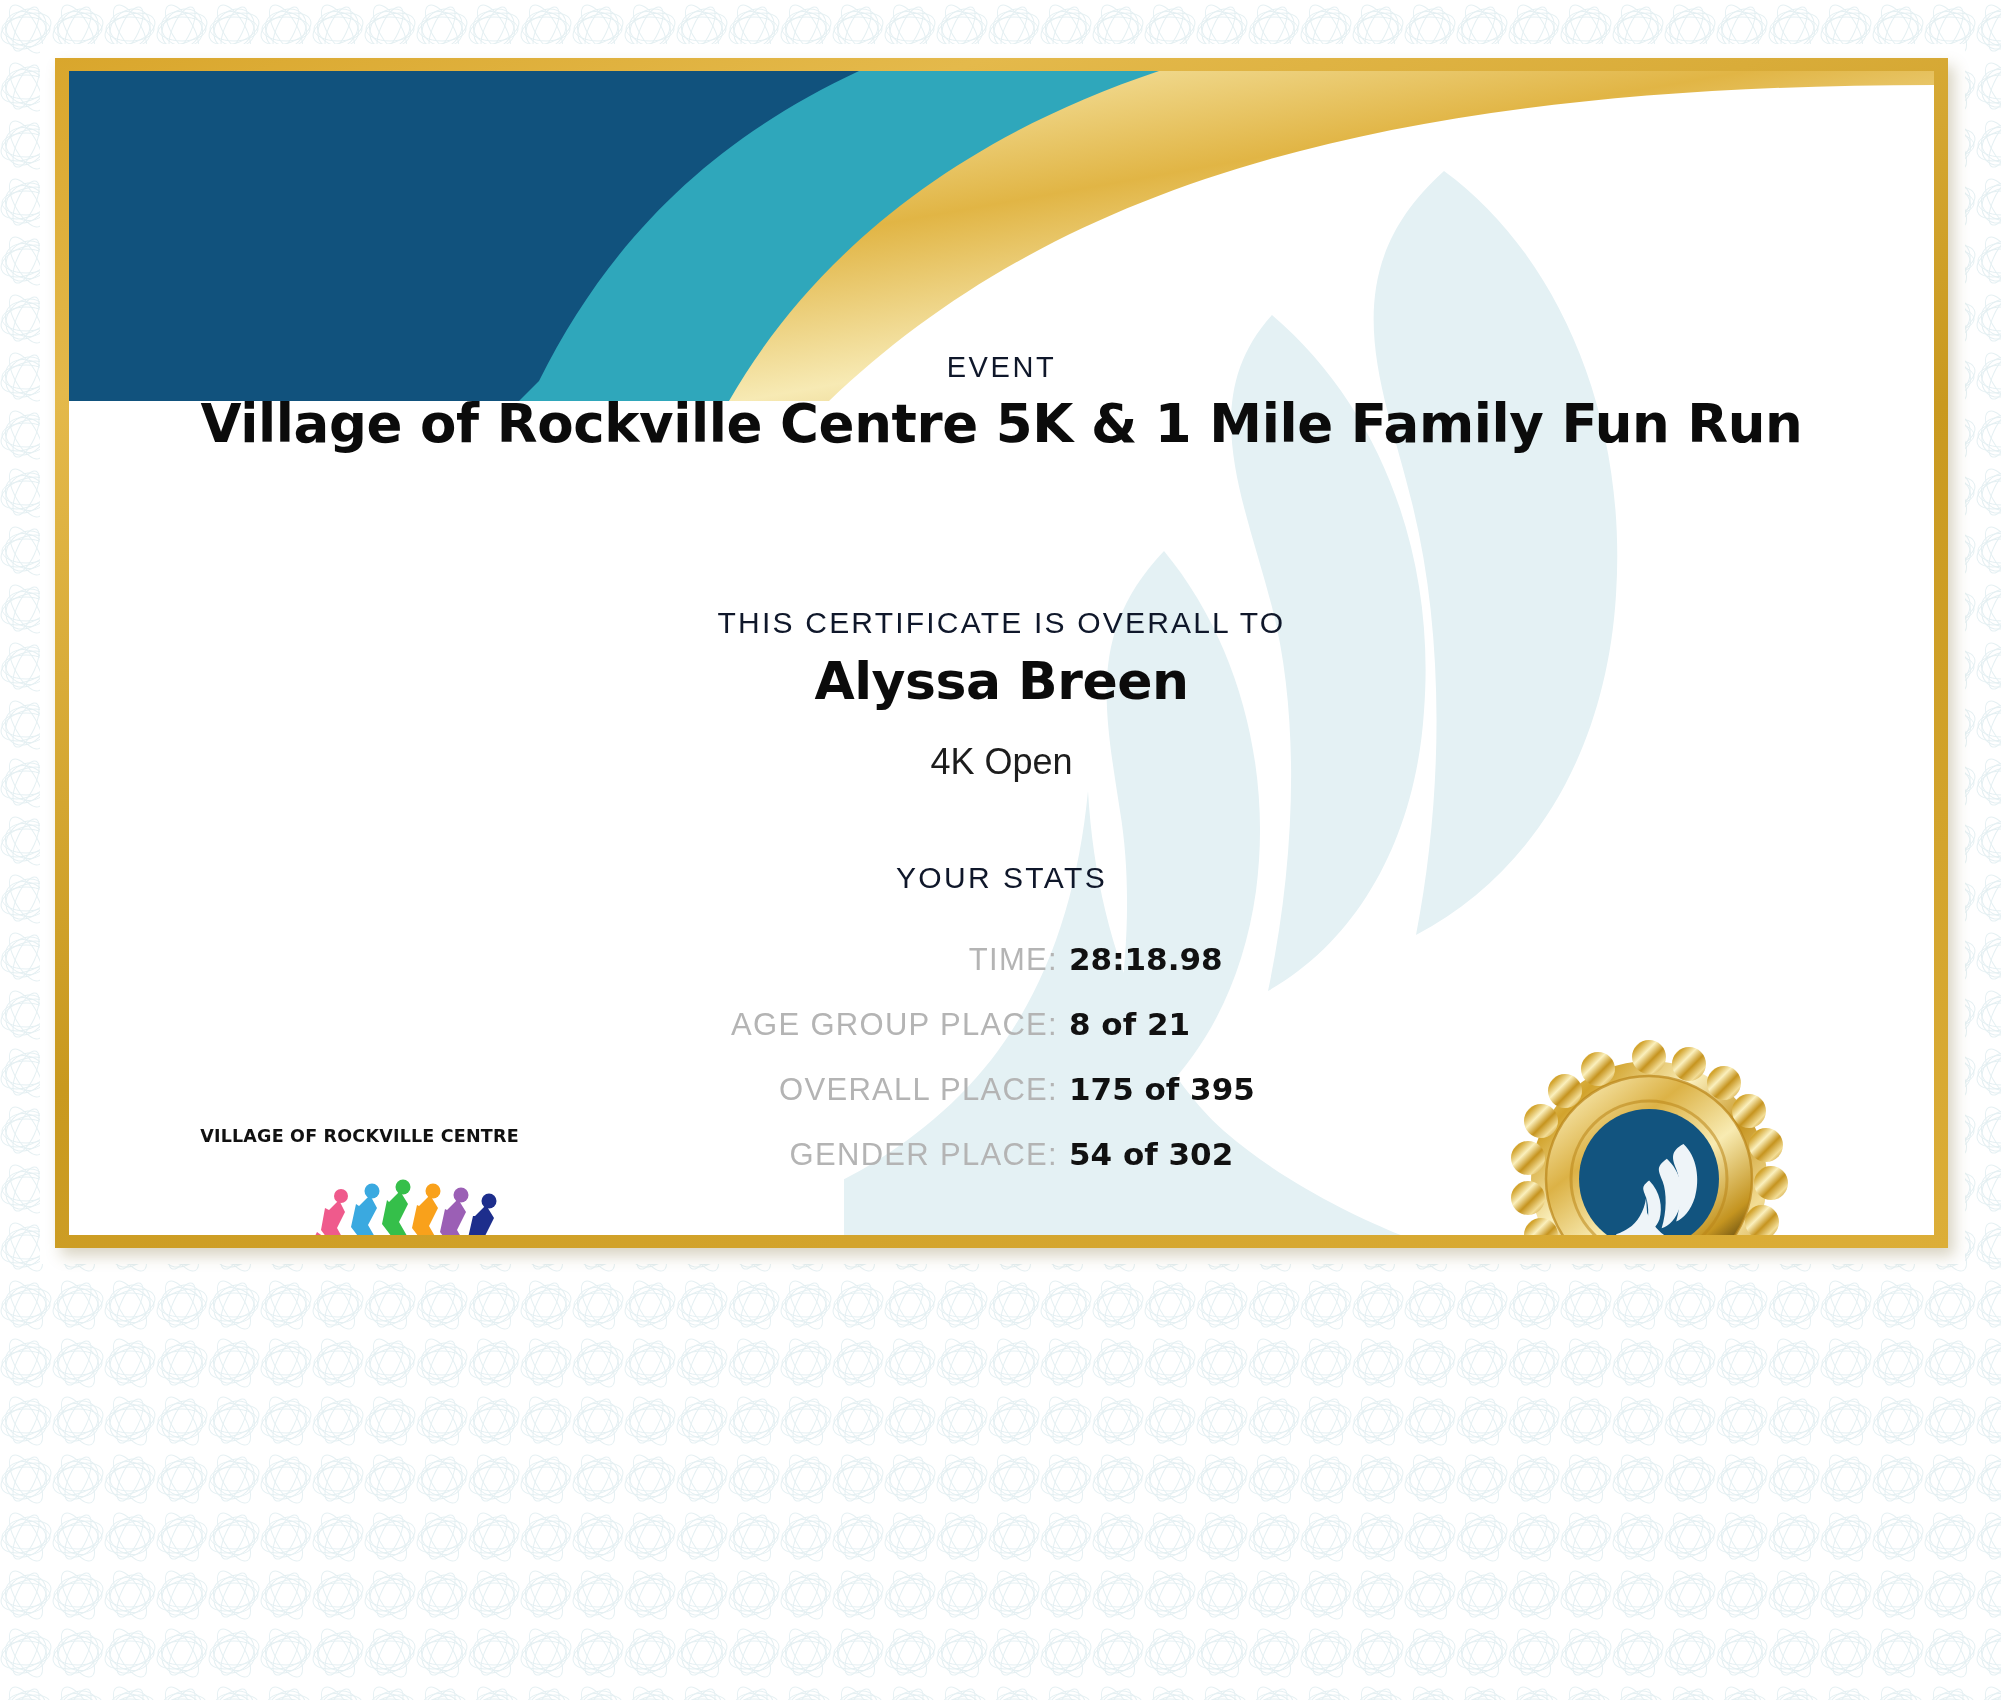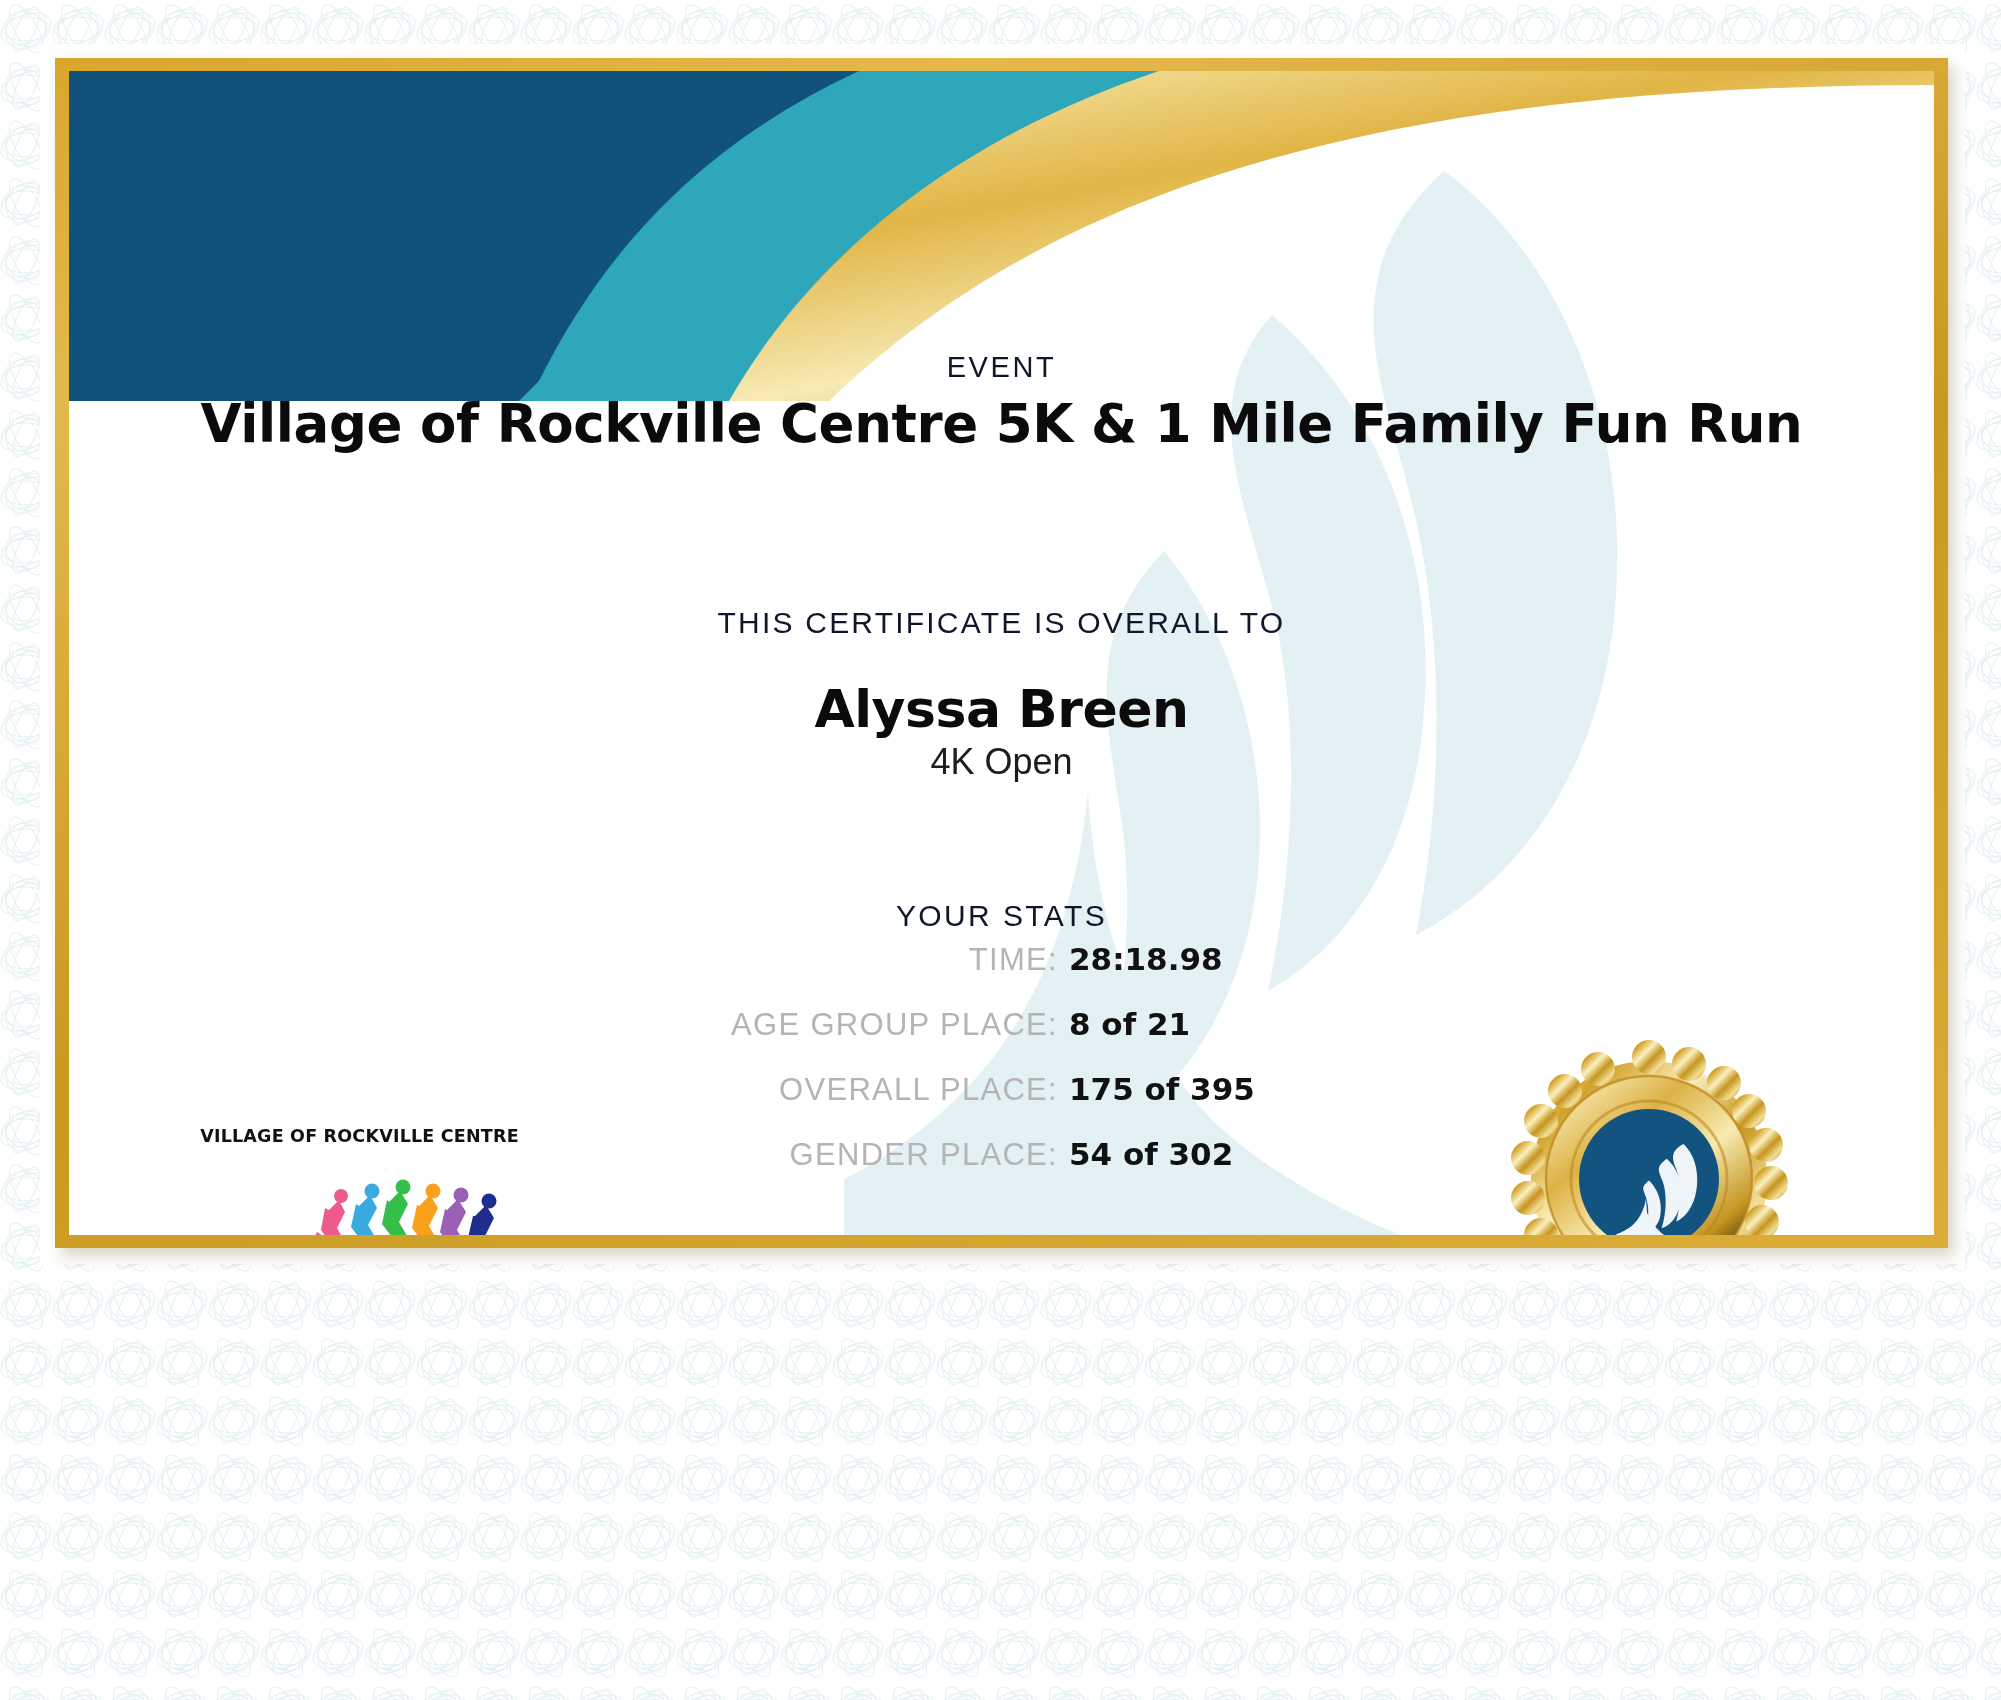--- a/index.html
+++ b/index.html
@@ -89,37 +89,37 @@
     font-size:53px;
     font-weight:700;
     font-family:"DejaVu Sans", sans-serif;
     letter-spacing:-.4px;
     white-space:nowrap;
   }
 
   #awarded-eyebrow { position:absolute; left:0; right:0; top:535px; font-size:30px; letter-spacing:2.2px; }
 
   #recipient-name {
-    position:absolute; left:0; right:0; top:608px;
+    position:absolute; left:0; right:0; top:580px;
     text-align:center;
     color:#0b0b0b;
     font-size:52px;
     font-weight:700;
     font-family:"DejaVu Sans", sans-serif;
     letter-spacing:-.5px;
   }
   #recipient-division {
     position:absolute; left:0; right:0; top:670px;
     text-align:center;
     color:#1d1d1d;
     font-size:36px;
     font-weight:400;
   }
 
-  #stats-eyebrow { position:absolute; left:0; right:0; top:790px; font-size:30px; letter-spacing:2.4px;margin-top:38px; }
+  #stats-eyebrow { position:absolute; left:0; right:0; top:790px; font-size:30px; letter-spacing:2.4px; }
 
   
   #stats-table {
     position:absolute;
     left:330px; top:870px;
     width:880px;
   }
   .stat-row {
     display:flex;
     align-items:baseline;

